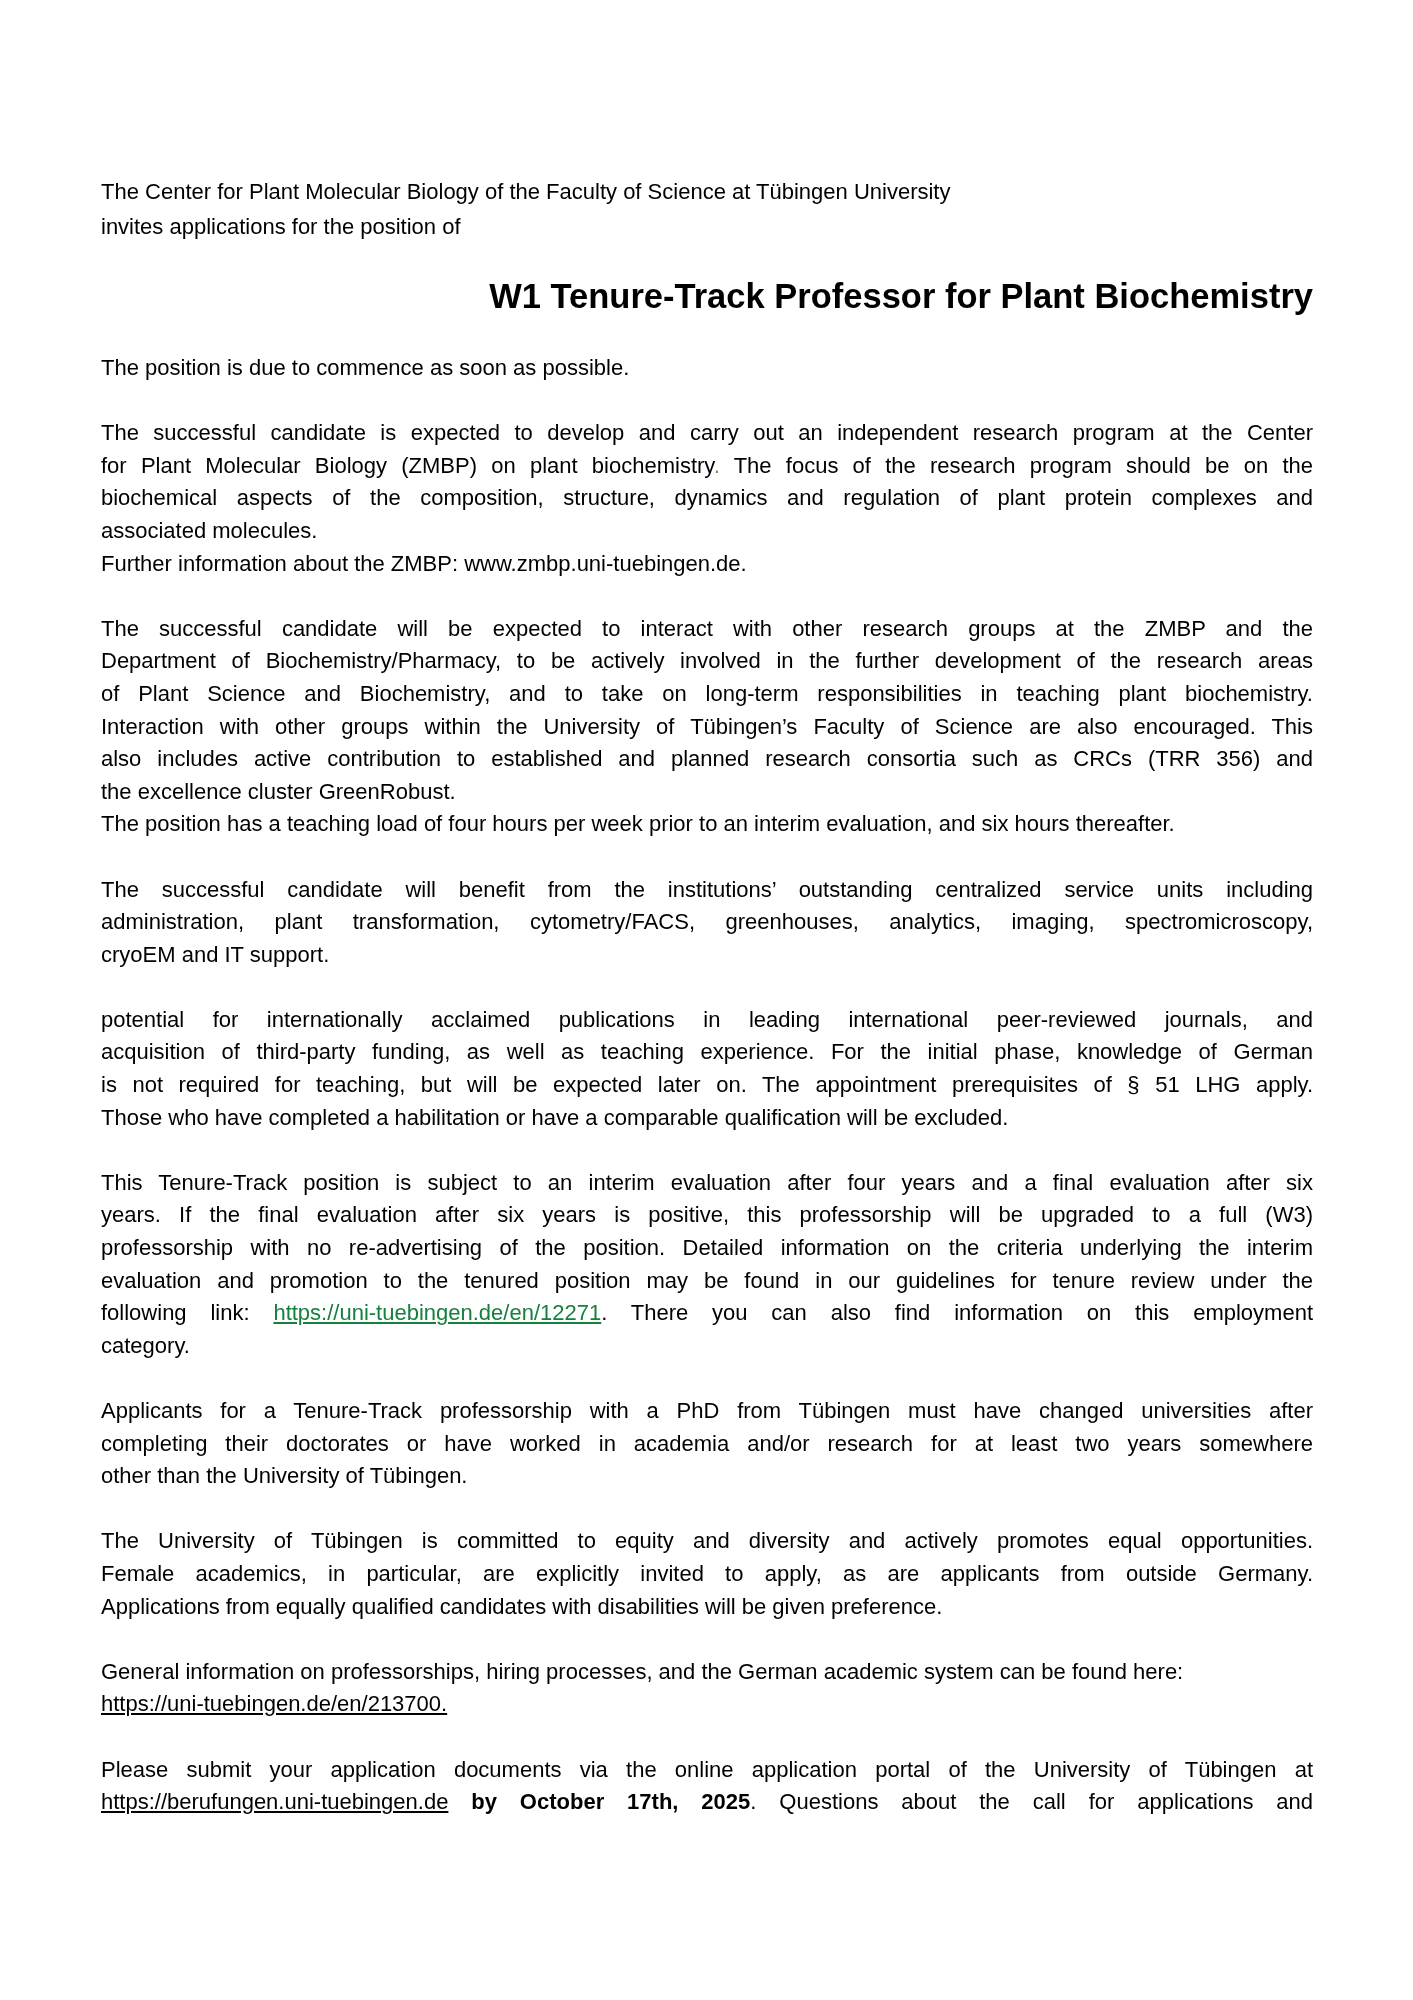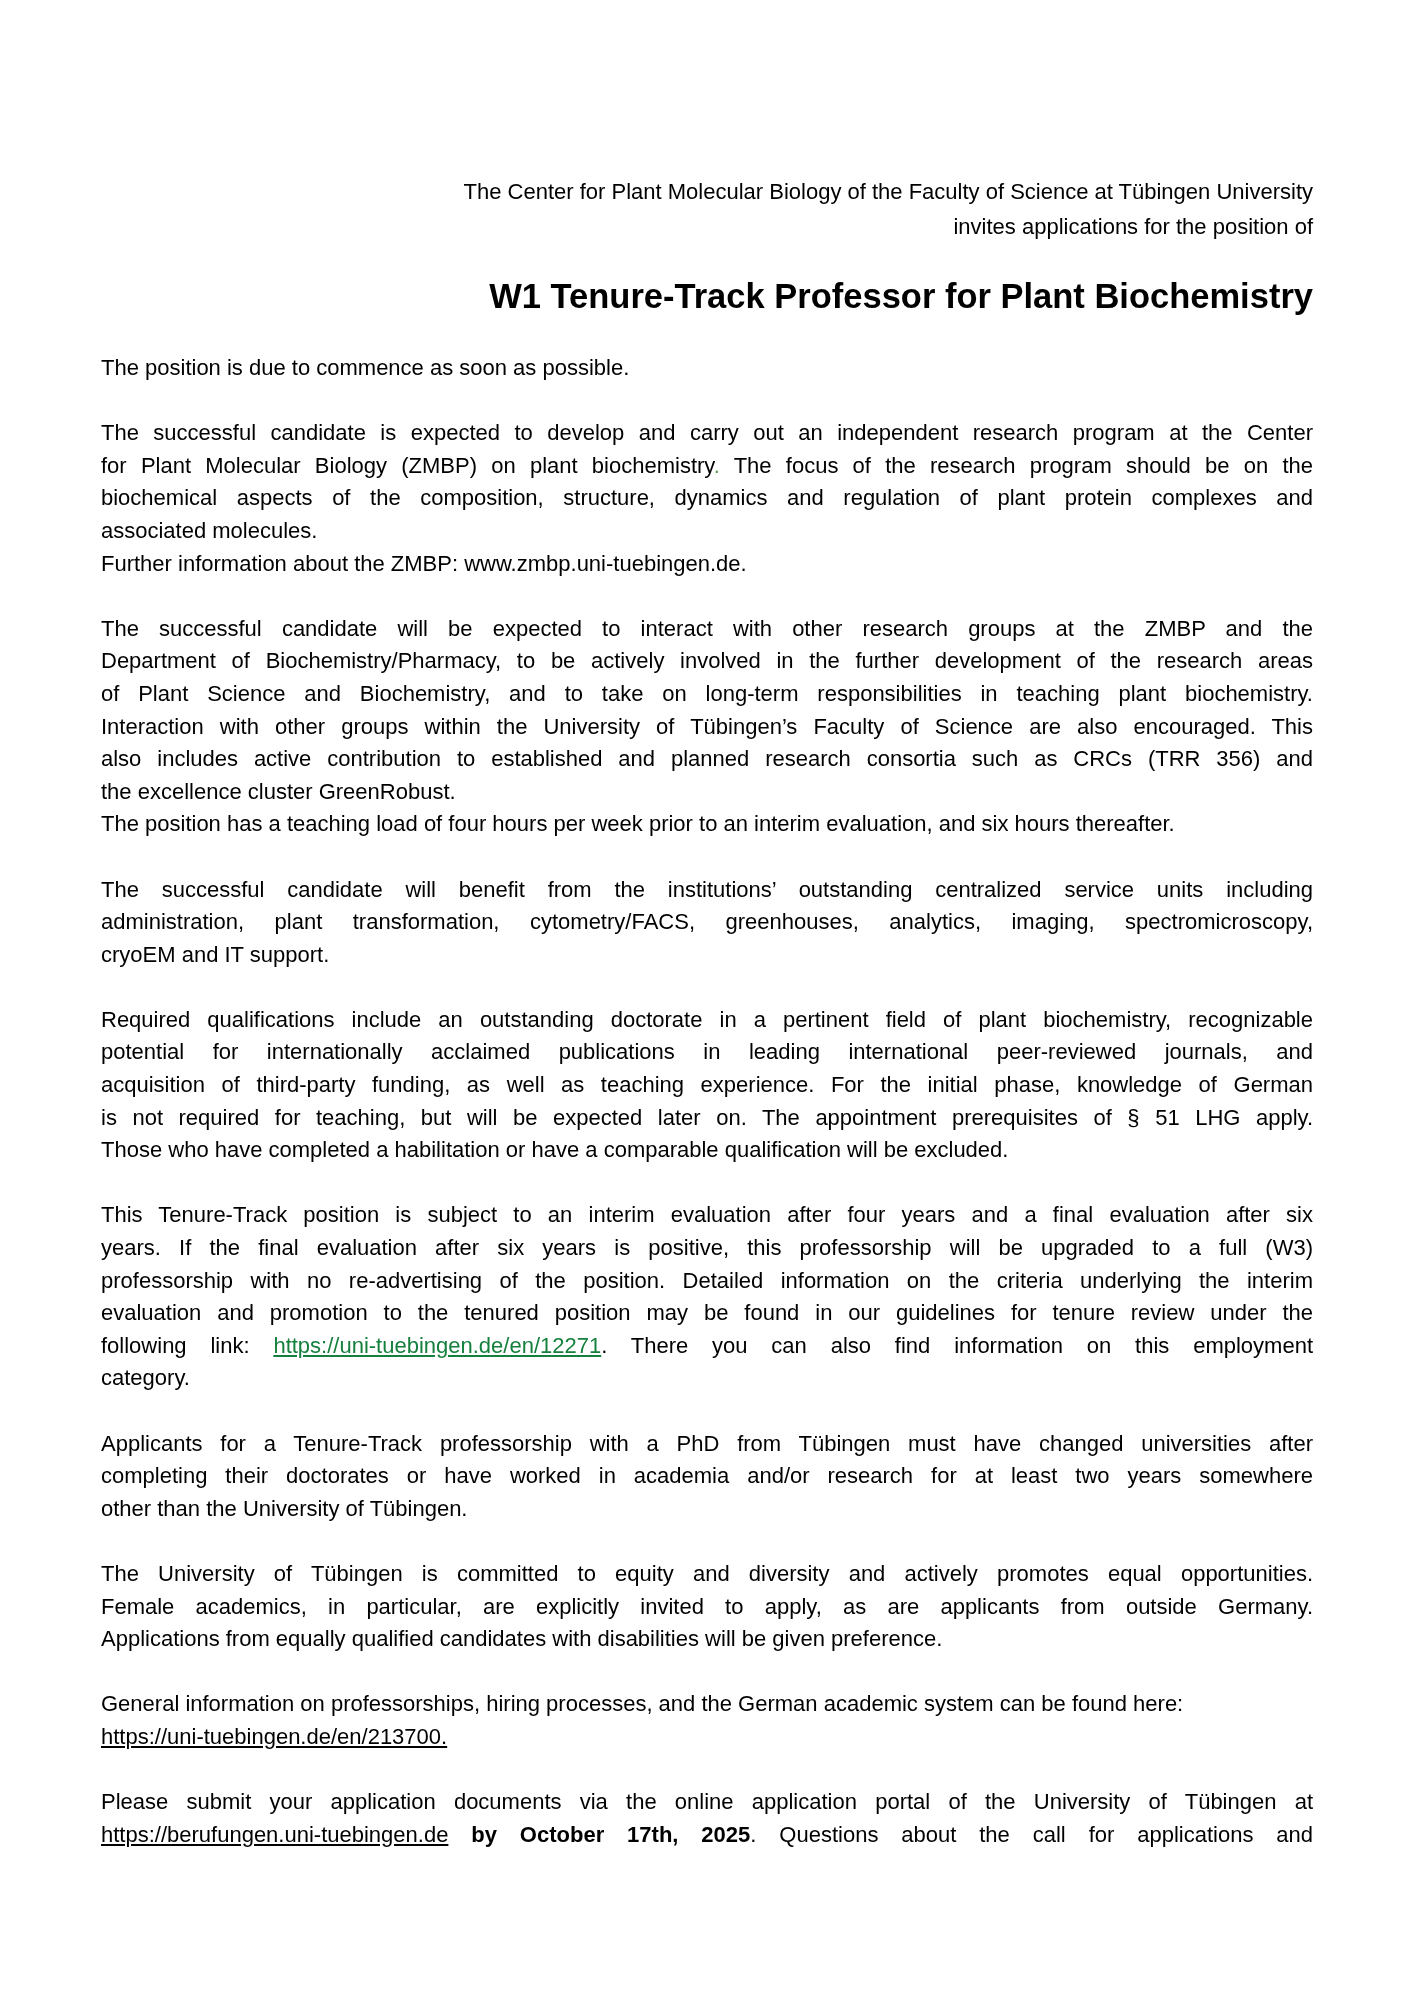--- a/index.html
+++ b/index.html
@@ -1,19 +1,19 @@
 <!DOCTYPE html>
 <html><head>
 <meta charset="utf-8">
 <style>
   html, body { margin: 0; padding: 0; background: #ffffff; }
   body { width: 1413px; height: 2000px; overflow: hidden; position: relative;
          font-family: "Liberation Sans", sans-serif; color: #000; }
   .page { position: absolute; left: 101px; top: 0; width: 1212px; }
-  .header { position: absolute; left: 0; width: 1212px; top: 174px; text-align: right;
+  .header { position: absolute; left: 0; width: 1212px; top: 174px; text-align: left;
             font-size: 22px; line-height: 35px; }
   .title { position: absolute; left: 0; width: 1212px; top: 274px; text-align: right;
            font-size: 34.5px; font-weight: bold; line-height: 44px; }
   .body { position: absolute; left: 0; top: 352px; width: 1212px;
           font-size: 22px; line-height: 32.6px; }
   .body p { margin: 0 0 32.6px 0; text-align: justify; }
   a.link { text-decoration: underline; }
   a.link-light { color: #15803d; }
   a.link-deep { color: #000000; }
   .green-dot { color: #5a9e4a; }
@@ -56,21 +56,20 @@
       <span class="nl">The position has a teaching load of four hours per week prior to an interim evaluation, and six hours thereafter.</span>
     </p>
 
     <p>
       <span class="jl">The successful candidate will benefit from the institutions’ outstanding centralized service units including</span>
       <span class="jl">administration, plant transformation, cytometry/FACS, greenhouses, analytics, imaging, spectromicroscopy,</span>
       <span class="nl">cryoEM and IT support.</span>
     </p>
 
     <p>
-      <span class="jl">Required qualifications include an outstanding doctorate in a pertinent field of plant biochemistry, recognizable</span>
       <span class="jl">potential for internationally acclaimed publications in leading international peer-reviewed journals, and</span>
       <span class="jl">acquisition of third-party funding, as well as teaching experience. For the initial phase, knowledge of German</span>
       <span class="jl">is not required for teaching, but will be expected later on. The appointment prerequisites of § 51 LHG apply.</span>
       <span class="nl">Those who have completed a habilitation or have a comparable qualification will be excluded.</span>
     </p>
 
     <p>
       <span class="jl">This Tenure-Track position is subject to an interim evaluation after four years and a final evaluation after six</span>
       <span class="jl">years. If the final evaluation after six years is positive, this professorship will be upgraded to a full (W3)</span>
       <span class="jl">professorship with no re-advertising of the position. Detailed information on the criteria underlying the interim</span>

